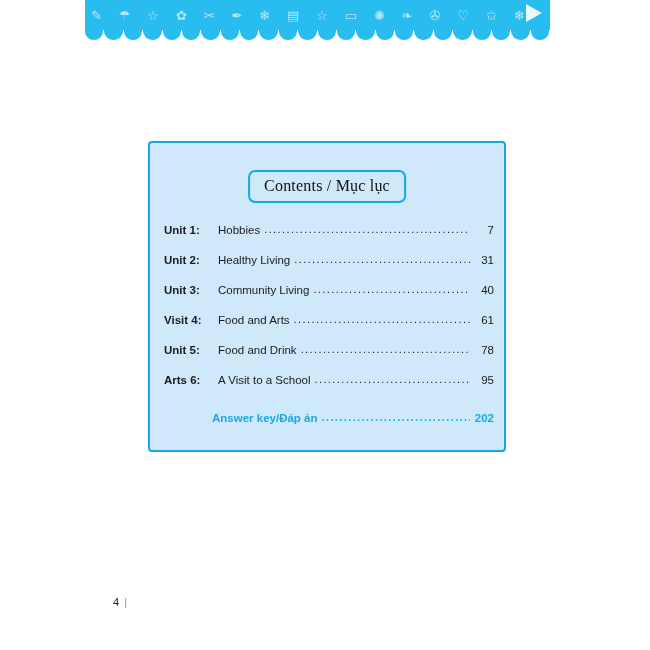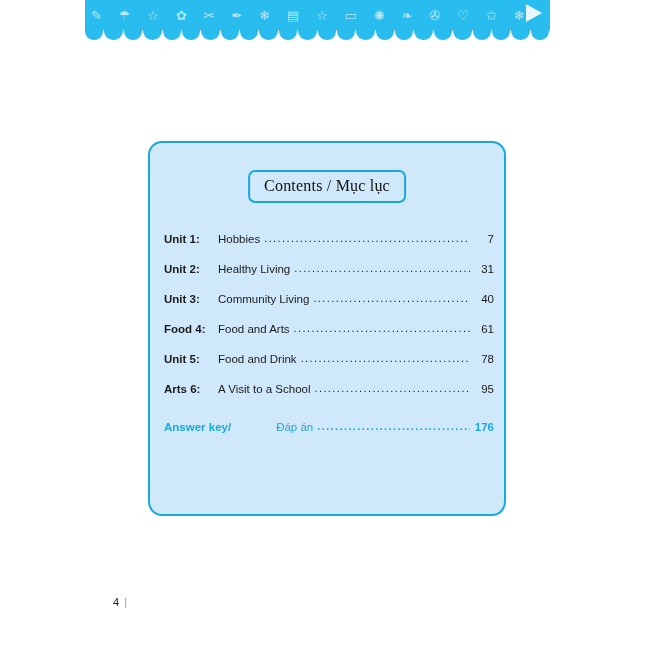--- a/index.html
+++ b/index.html
@@ -74,24 +74,24 @@
     border-bottom: 9px solid transparent;
     opacity: 0.9;
   }
 
   
   .contents-card {
     position: absolute;
     left: 148px;
     top: 141px;
     width: 358px;
-    height: 375px;
+    height: 311px;
     background: #cfe9fb;
     border: 2px solid #17a8e3;
-    border-radius: 14px;
+    border-radius: 4px;
     box-sizing: border-box;
   }
 
   .title-box {
     position: absolute;
     left: 50%;
     transform: translateX(-50%);
     top: 27px;
     border: 2px solid #17a8e3;
     border-radius: 7px;
@@ -107,21 +107,21 @@
   }
 
   .toc {
     position: absolute;
     left: 14px;
     top: 72px;
     width: 330px;
   }
   .toc-row {
     display: flex;
-    align-items: flex-end;
+    align-items: center;
     height: 30px;
     font-size: 11.5px;
     color: #1b1b1b;
   }
   .toc-unit {
     font-weight: bold;
     width: 54px;
     flex: 0 0 54px;
     color: #1b1b1b;
   }
@@ -149,25 +149,25 @@
   .toc-row.answer {
     margin-top: 8px;
     color: #19a8e0;
     font-weight: bold;
   }
   .toc-row.answer .toc-unit {
     width: auto;
     flex: 0 0 auto;
     padding-right: 0;
     color: #19a8e0;
+    margin-left: 48px;
   }
   .toc-row.answer .toc-title {
-    font-weight: normal;
-    color: #19a8e0;
-    padding-left: 45px;
+    font-weight: bold;
+    color: #19a8e0;
   }
   .toc-row.answer .toc-leader {
     color: #19a8e0;
   }
   .toc-row.answer .toc-page {
     color: #19a8e0;
   }
 
   
   .footer {
@@ -266,21 +266,21 @@
     </div>
 
     <div class="toc-row">
       <span class="toc-unit">Unit 3:</span>
       <span class="toc-title">Community Living</span>
       <span class="toc-leader">..........................................................................................</span>
       <span class="toc-page">40</span>
     </div>
 
     <div class="toc-row">
-      <span class="toc-unit">Food 4:</span>
+      <span class="toc-unit">Visit 4:</span>
       <span class="toc-title">Food and Arts</span>
       <span class="toc-leader">..........................................................................................</span>
       <span class="toc-page">61</span>
     </div>
 
     <div class="toc-row">
       <span class="toc-unit">Unit 5:</span>
       <span class="toc-title">Food and Drink</span>
       <span class="toc-leader">..........................................................................................</span>
       <span class="toc-page">78</span>
@@ -290,21 +290,21 @@
       <span class="toc-unit">Arts 6:</span>
       <span class="toc-title">A Visit to a School</span>
       <span class="toc-leader">..........................................................................................</span>
       <span class="toc-page">95</span>
     </div>
 
     <div class="toc-row answer">
       <span class="toc-unit">Answer key/</span>
       <span class="toc-title">Đáp án</span>
       <span class="toc-leader">..........................................................................................</span>
-      <span class="toc-page">176</span>
+      <span class="toc-page">202</span>
     </div>
 
   </div>
 </div>
 
 <div class="footer">
   <span class="footer-page">4</span>
   <span class="footer-sep">|</span>
 </div>
 

